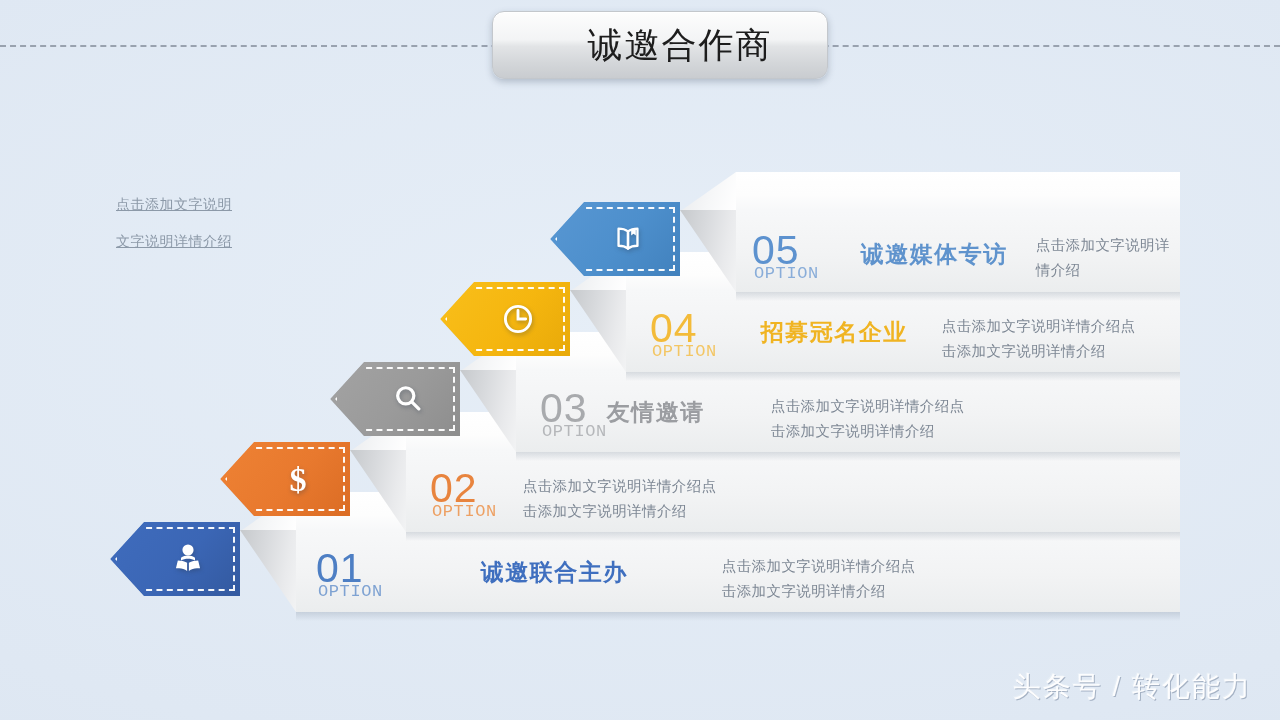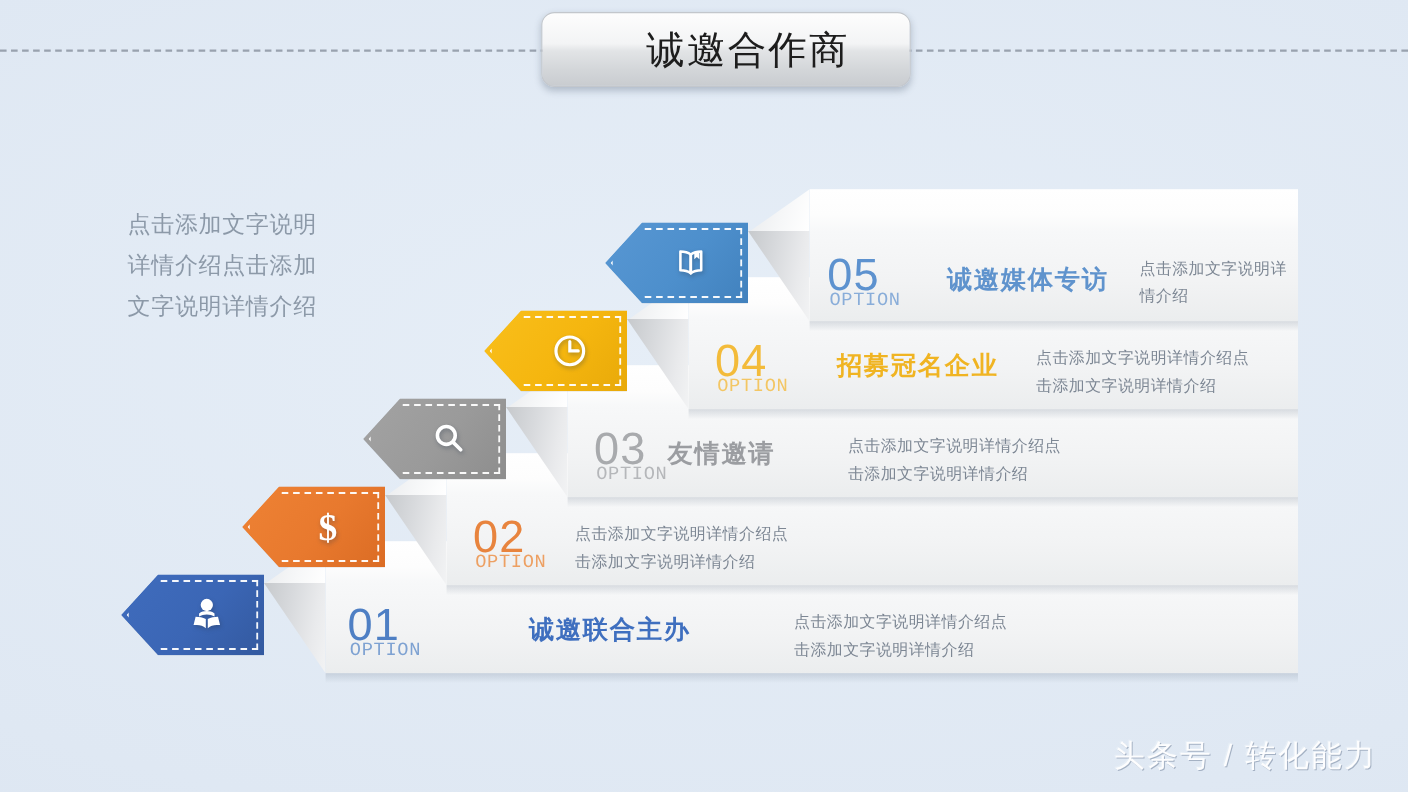--- a/index.html
+++ b/index.html
@@ -57,23 +57,24 @@
     white-space: nowrap;
   }
 
   
   .left-note {
     position: absolute;
     left: 116px;
     top: 186px;
     width: 200px;
     color: #8c99a8;
-    font-size: 21px;
+    font-size: 14px;
     line-height: 37px;
     letter-spacing: .5px;
+    text-decoration: underline;
   }
   .left-note div { white-space: nowrap; }
 
   
   .stairs {
     position: absolute;
     left: 0;
     top: 0;
     width: 1280px;
     height: 720px;
@@ -205,21 +206,20 @@
 <div class="slide">
 
   <div class="top-rule"></div>
 
   <div class="title-plate">
     <div class="title-text">诚邀合作商</div>
   </div>
 
   <div class="left-note">
     <div>点击添加文字说明</div>
-    <div>详情介绍点击添加</div>
     <div>文字说明详情介绍</div>
   </div>
 
   <div class="stairs">
 
     <div class="step">
       <div class="riser" style="left:296px; top:530px; width:884px; height:82px;"></div>
       <div class="riser-bevel" style="left:240px; top:530px; height:82px;"></div>
       <div class="step-shadow" style="left:296px; top:612px; width:884px;"></div>
       <div class="tread" style="left:296px; top:492px; width:884px;"></div>

